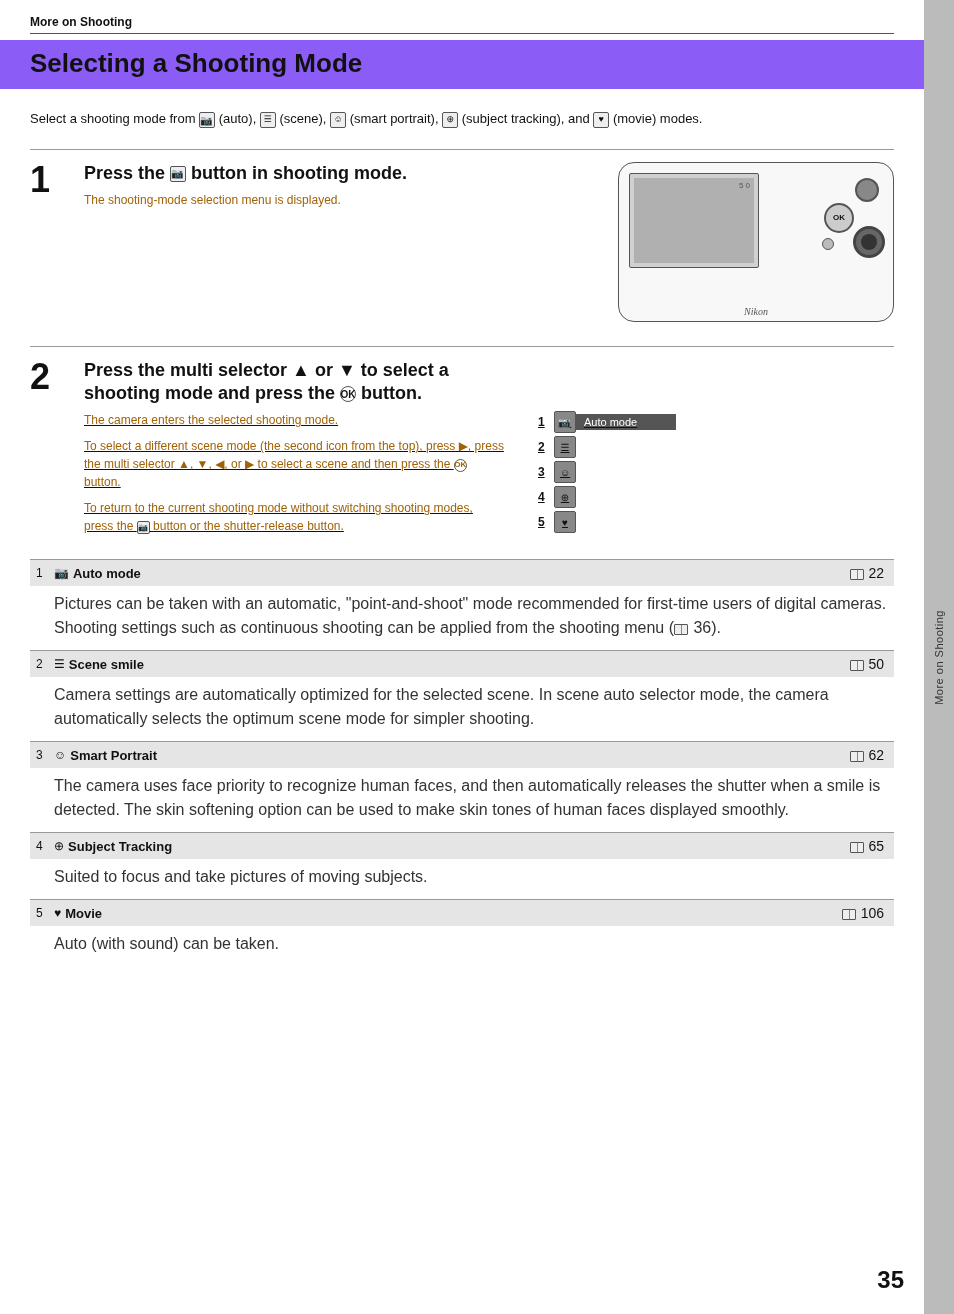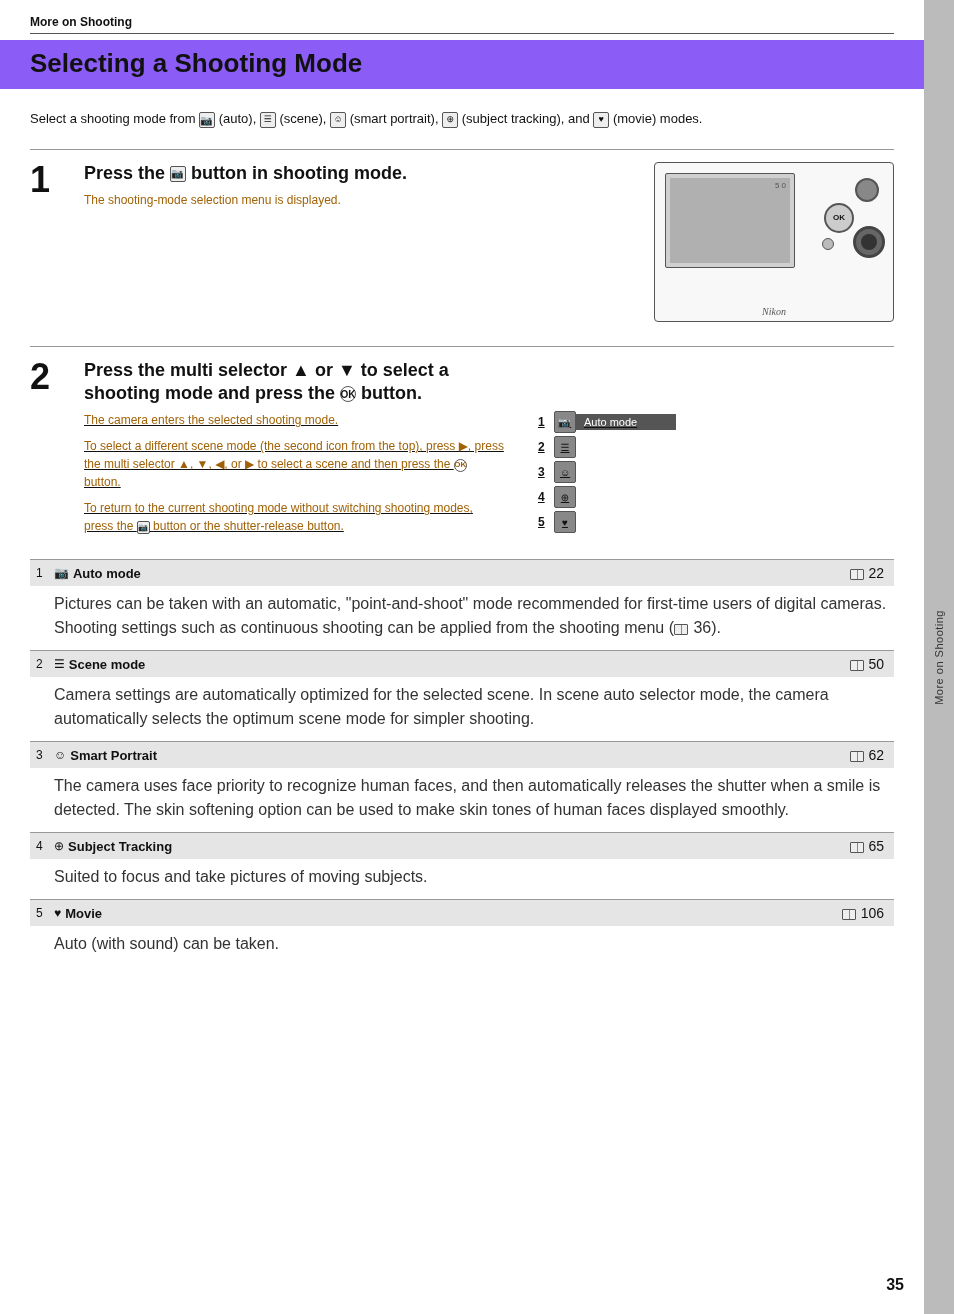--- a/index.html
+++ b/index.html
@@ -97,24 +97,24 @@
       max-width: 420px;
     }
 
     .step-image-area {
       margin-left: 10px;
       flex-shrink: 0;
     }
 
     
     .camera-diagram {
-      width: 240px;
+      width: 276px;
       height: 160px;
       border: 1.5px solid #555;
-      border-radius: 4px;
+      border-radius: 16px;
       position: relative;
       background: #f8f8f8;
       overflow: hidden;
       text-align: right;
     }
 
     .camera-screen {
       position: absolute;
       left: 10px;
       top: 10px;
@@ -226,21 +226,21 @@
       font-size: 16px;
       line-height: 1.5;
       color: #333;
     }
 
     
     .page-number {
       position: absolute;
       bottom: 20px;
       right: 50px;
-      font-size: 16px;
+      font-size: 24px;
       font-weight: bold;
       color: #111;
     }
 
     
     .side-tab {
       width: 30px;
       background: #bbb;
       display: flex;
       align-items: center;
@@ -403,21 +403,21 @@
         </div>
         <div class="table-body-row">
           Pictures can be taken with an automatic, "point-and-shoot" mode recommended for first-time users of digital cameras. Shooting settings such as continuous shooting can be applied from the shooting menu (<span class="book-icon"></span> 36).
         </div>
       </div>
 
       <div class="table-row">
         <div class="table-header-row">
           <span class="table-header-num">2</span>
           <span style="margin-right:4px;font-size:12px;">☰</span>
-          <span class="table-header-label">Scene mode</span>
+          <span class="table-header-label">Scene smile</span>
           <span class="table-header-page">
             <span class="book-icon"></span> 50
           </span>
         </div>
         <div class="table-body-row">
           Camera settings are automatically optimized for the selected scene. In scene auto selector mode, the camera automatically selects the optimum scene mode for simpler shooting.
         </div>
       </div>
 
       <div class="table-row">

